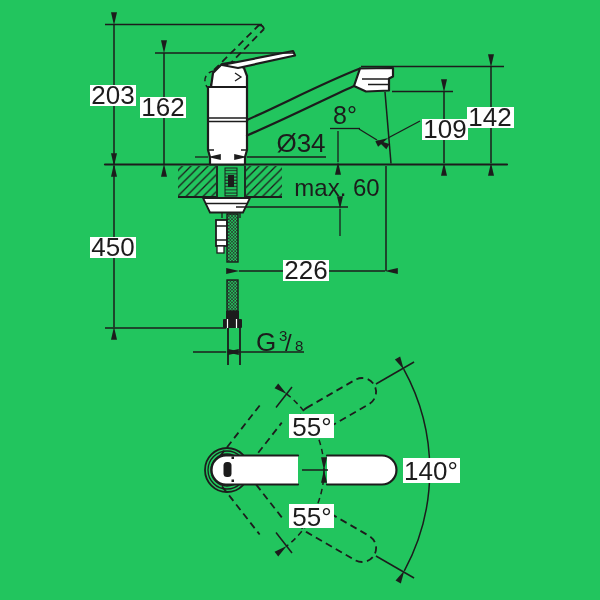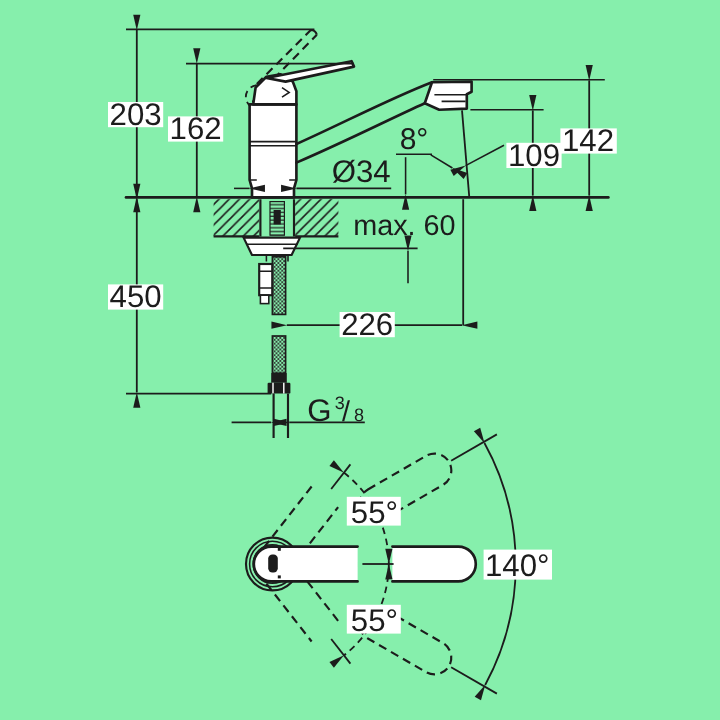--- a/index.html
+++ b/index.html
@@ -1,16 +1,16 @@
 <!DOCTYPE html>
 <html><head>
 <meta charset="utf-8">
 <style>
   html,body{margin:0;padding:0;background:#ffffff;}
-  #stage{position:relative;width:600px;height:600px;background:#86efac;overflow:hidden;}
+  #stage{position:relative;width:600px;height:600px;background:#22c55e;overflow:hidden;}
   svg{display:block;}
   .ln   {stroke:#1c1c1c;stroke-width:2.2;fill:none;stroke-linecap:round;stroke-linejoin:round;}
   .lnm  {stroke:#1c1c1c;stroke-width:1.8;fill:none;stroke-linecap:butt;}
   .lnt  {stroke:#1c1c1c;stroke-width:1.3;fill:none;}
   .dim  {stroke:#1c1c1c;stroke-width:1.5;fill:none;}
   .dash {stroke:#1c1c1c;stroke-width:1.8;fill:none;stroke-dasharray:7 4.5;stroke-linecap:butt;}
   .dasha{stroke:#1c1c1c;stroke-width:1.5;fill:none;stroke-dasharray:5.5 4;}
   .wfill{fill:#ffffff;}
   .blk  {fill:#1c1c1c;stroke:none;}
   .txt  {font-family:"Liberation Sans", sans-serif;fill:#1c1c1c;font-size:26px;}

